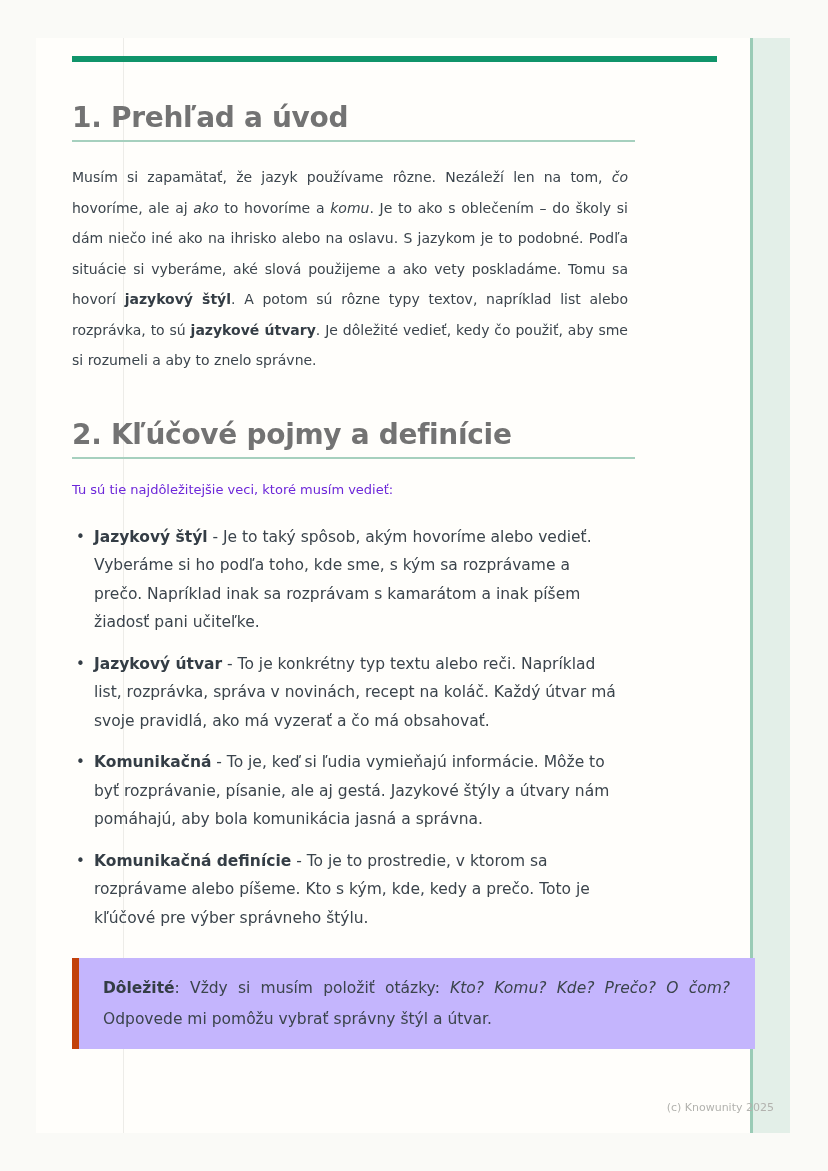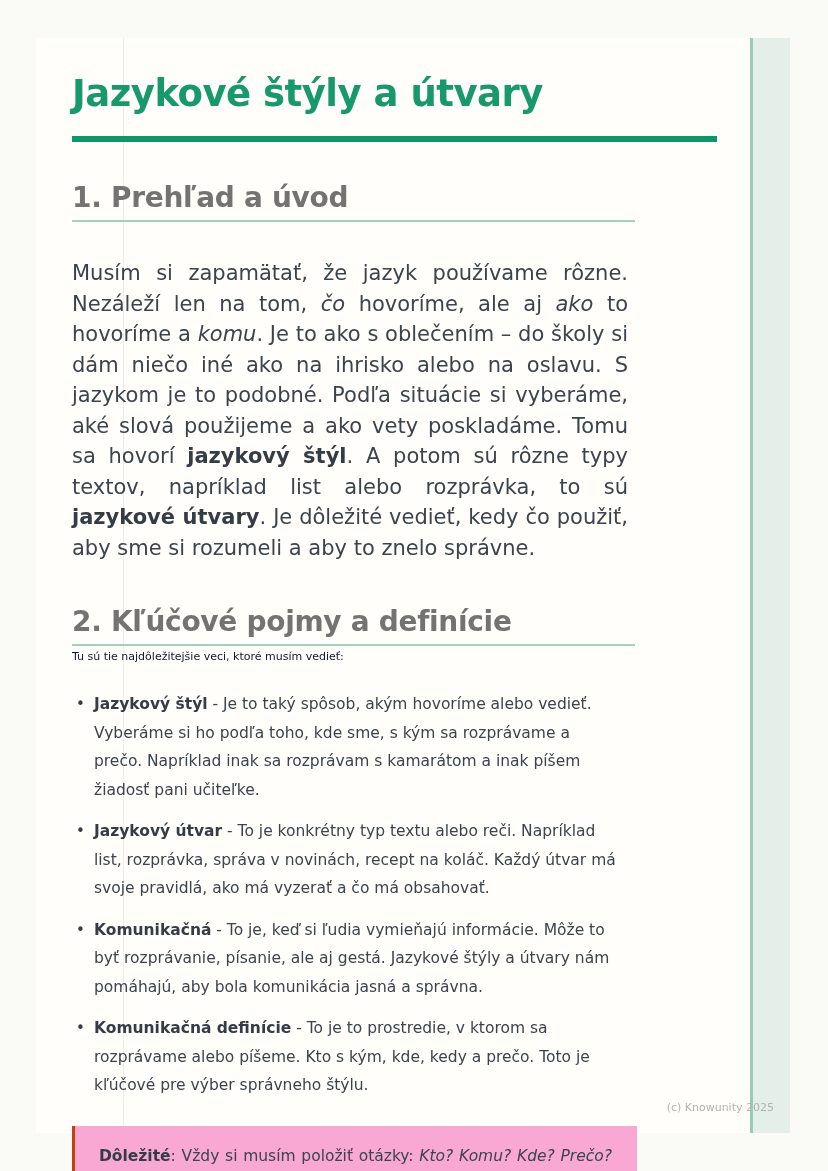--- a/index.html
+++ b/index.html
@@ -53,34 +53,35 @@
     color: #737373;
     line-height: 34px;
   }
   .h1-spacing { margin-top: 39px; }
   .heading-rule {
     margin-top: 5px;
     width: 563px; height: 2px;
     background: #a6d0be;
   }
   .body-par {
-    margin-top: 36px;
+    margin-top: 20px;
     width: 556px;
-    font-size: 21px;
+    font-size: 14px;
     line-height: 30.5px;
     color: #3b444c;
     text-align: justify;
   }
   .body-par strong, .bullet-text strong, .callout-text strong { font-weight: 700; color: #343d45; }
   .body-par em, .callout-text em { font-style: italic; }
   .intro-line {
+    margin-top: 20px;
     width: 560px;
-    font-size: 11px;
+    font-size: 13px;
     line-height: 22px;
-    color: #0f172a;
+    color: #6d28d9;
   }
   ul.term-list {
     margin-top: 22px;
     list-style: none;
     width: 548px;
   }
   ul.term-list li {
     position: relative;
     padding-left: 22px;
     margin-bottom: 13px;
@@ -89,23 +90,23 @@
     color: #3b444c;
   }
   ul.term-list li .dot {
     position: absolute;
     left: 4px; top: 0;
     color: #343d45;
     font-size: 15px;
   }
   .callout {
     margin-top: 26px;
-    width: 565px;
-    background: #f9a8d4;
-    border-left: 3px solid #c2410c;
+    width: 683px;
+    background: #c4b5fd;
+    border-left: 7px solid #c2410c;
     padding: 15px 25px 15px 24px;
   }
   .callout-text {
     font-size: 15.5px;
     line-height: 30.5px;
     color: #3b444c;
     text-align: justify;
   }
   .s3-spacing { margin-top: 42px; }
   .footer-copyright {
@@ -118,21 +119,20 @@
 </style>
 </head>
 <body>
 
 <div class="page">
   <div class="fold-line"></div>
   <div class="green-strip"></div>
 
   <div class="content">
 
-    <h1 class="doc-title">Jazykové štýly a útvary</h1>
     <div class="title-rule"></div>
 
     <h2 class="section-heading h1-spacing">1. Prehľad a úvod</h2>
     <div class="heading-rule"></div>
     <p class="body-par"><span>Musím si zapamätať, že jazyk používame rôzne. Nezáleží len na tom, </span><em>čo</em><span> hovoríme, ale aj </span><em>ako</em><span> to hovoríme a </span><em>komu</em><span>. Je to ako s oblečením – do školy si dám niečo iné ako na ihrisko alebo na oslavu. S jazykom je to podobné. Podľa situácie si vyberáme, aké slová použijeme a ako vety poskladáme. Tomu sa hovorí </span><strong>jazykový štýl</strong><span>. A potom sú rôzne typy textov, napríklad list alebo rozprávka, to sú </span><strong>jazykové útvary</strong><span>. Je dôležité vedieť, kedy čo použiť, aby sme si rozumeli a aby to znelo správne.</span></p>
 
     <h2 class="section-heading s3-spacing">2. Kľúčové pojmy a definície</h2>
     <div class="heading-rule"></div>
     <p class="intro-line">Tu sú tie najdôležitejšie veci, ktoré musím vedieť:</p>
 

